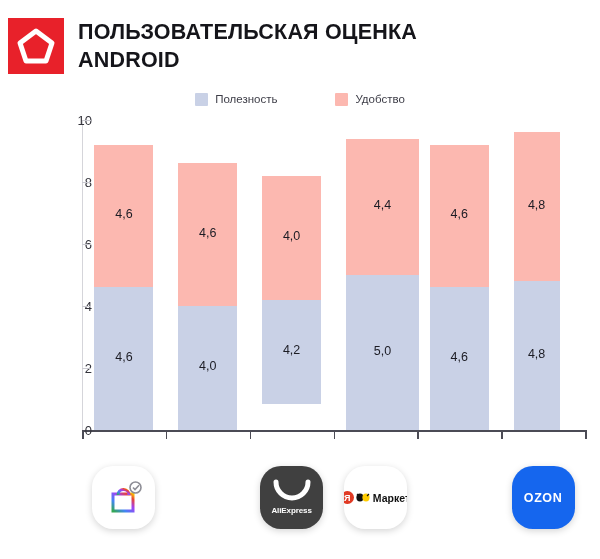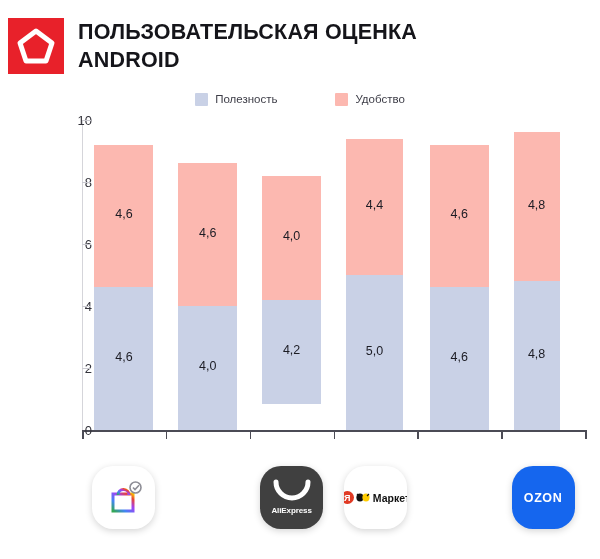--- a/index.html
+++ b/index.html
@@ -281,21 +281,21 @@
         </div>
       </div>
       <div class="bar-group" style="left: 180.083px; width: 59px; height: 254.2px;">
         <div class="seg seg-top" style="height: 124px;">
           <span class="seg-label">4,0</span>
         </div>
         <div class="seg seg-bot" style="height: 104px;">
           <span class="seg-label">4,2</span>
         </div>
       </div>
-      <div class="bar-group" style="left: 263.917px; width: 57px; height: 291.4px;">
+      <div class="bar-group" style="left: 263.917px; width: 73px; height: 291.4px;">
         <div class="seg seg-top" style="height: 136.4px;">
           <span class="seg-label">4,4</span>
         </div>
         <div class="seg seg-bot" style="height: 155px;">
           <span class="seg-label">5,0</span>
         </div>
       </div>
       <div class="bar-group" style="left: 347.75px; width: 59px; height: 285.2px;">
         <div class="seg seg-top" style="height: 142.6px;">
           <span class="seg-label">4,6</span>

